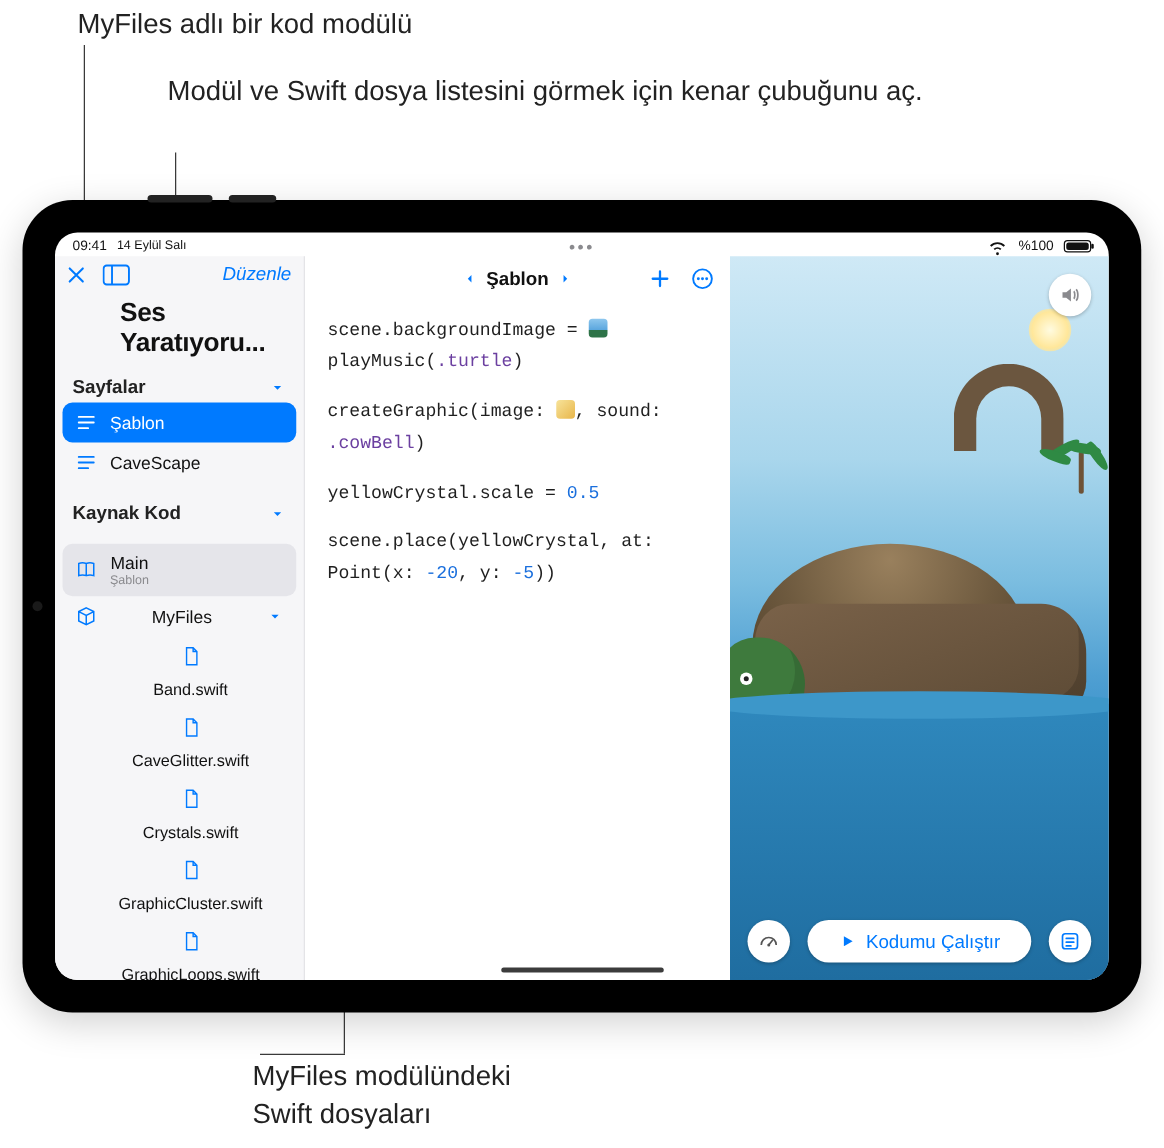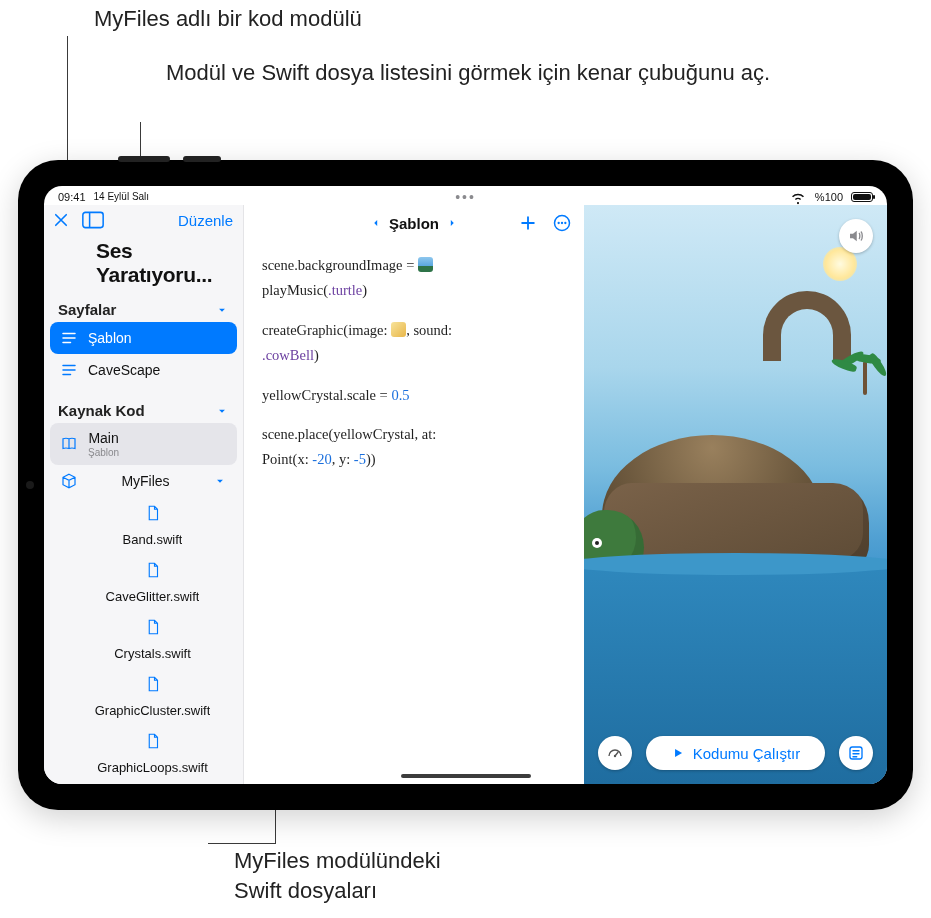--- a/index.html
+++ b/index.html
@@ -1,20 +1,20 @@
 <!DOCTYPE html>
 <html><head>
 <meta charset="utf-8">
 <style>
   * { box-sizing: border-box; margin: 0; padding: 0; }
   html, body { width: 931px; height: 918px; font-family: -apple-system, "Helvetica Neue", Arial, sans-serif; background: #fff; }
   .canvas { position: relative; width: 931px; height: 918px; }
 
   
-  .callout { position: absolute; font-size: 22px; color: #222; line-height: 1.35; margin-left: 32px; }
+  .callout { position: absolute; font-size: 22px; color: #222; line-height: 1.35; }
   .callout-line { position: absolute; background: #3a3a3a; }
 
   
   .device { position: absolute; left: 18px; top: 160px; width: 895px; height: 650px;
     background: #000; border-radius: 40px; box-shadow: 0 8px 30px rgba(0,0,0,.18); }
   .side-btn { position: absolute; background: #222; border-radius: 4px; }
   .side-btn.top1 { top: -4px; left: 100px; width: 52px; height: 6px; }
   .side-btn.top2 { top: -4px; left: 165px; width: 38px; height: 6px; }
   .camera { position: absolute; left: 8px; top: 50%; transform: translateY(-50%); width: 8px; height: 8px; border-radius: 50%; background: #1a1a1a; }
 
@@ -24,49 +24,49 @@
   .statusbar .left, .statusbar .right { display: flex; align-items: center; gap: 8px; }
   .wifi-icon, .batt { display: inline-block; }
   .batt { width: 22px; height: 10px; border: 1px solid #111; border-radius: 3px; position: relative; }
   .batt::after { content: ""; position: absolute; right: -3px; top: 2px; width: 2px; height: 4px; background: #111; border-radius: 1px; }
   .batt-fill { position: absolute; inset: 1px; background: #111; border-radius: 2px; }
 
   .app { position: absolute; top: 19px; bottom: 0; left: 0; right: 0; display: flex; }
 
   
   .sidebar { width: 200px; background: #f6f6f8; display: flex; flex-direction: column; border-right: 1px solid #e4e4e7; }
-  .sidebar-top { display: flex; align-items: center; justify-content: space-between; padding: 6px 10px 4px 8px; }
+  .sidebar-top { display: flex; align-items: flex-start; justify-content: space-between; padding: 6px 10px 4px 8px; font-style: italic; }
   .sb-top-left { display: flex; align-items: center; gap: 12px; }
   .iconbtn { color: #007aff; display: inline-flex; align-items: center; justify-content: center; }
   .editbtn { color: #007aff; font-size: 15px; }
   .sb-title { font-size: 21px; font-weight: 700; padding: 6px 12px 8px; color: #111; letter-spacing: -0.3px; margin-left: 40px; }
 
   .sb-section { padding: 0 6px; }
   .sb-section-head { display: flex; align-items: center; justify-content: space-between; padding: 6px 8px 4px; font-size: 15px; font-weight: 600; color: #222; }
   .sb-item { display: flex; align-items: center; gap: 10px; padding: 7px 10px; border-radius: 8px; font-size: 14px; color: #111; }
   .sb-item.active { background: #007aff; color: #fff; }
-  .sb-item.softsel { background: #e5e5ea; }
+  .sb-item.softsel { background: #e5e5ea; margin-top: 12px; }
   .sb-item .label { flex: 1; white-space: nowrap; overflow: hidden; text-overflow: ellipsis; }
   .sb-sub { font-size: 10px; color: #8a8a8e; margin-top: 1px; }
   .sb-item-col { display:flex; flex-direction:column; }
   .sb-item.file { padding-left: 28px; font-size: 13px; flex-direction: column; }
   .sb-item.module { font-size: 14px; }
 
   .icon { width: 18px; height: 18px; display: inline-flex; align-items: center; justify-content: center; flex-shrink:0;}
   .icon svg { width: 18px; height: 18px; }
   .chev { width: 14px; height: 14px; color: #007aff; }
   .chev svg { width: 14px; height: 14px; }
 
   
   .editor-col { flex: 1; display: flex; flex-direction: column; }
   .editor-bar { height: 36px; display: flex; align-items: center; justify-content: center; position: relative; }
   .ellipsis-top { position: absolute; left: 50%; top: -16px; transform: translateX(-50%); color: #8a8a8e; font-size: 14px; letter-spacing: 2px;}
   .nav-center { display: flex; align-items: center; gap: 6px; color: #007aff; font-size: 15px; font-weight: 600; }
   .bar-right { position: absolute; right: 12px; display: flex; align-items: center; gap: 14px; color: #007aff; }
-  .code { padding: 12px 18px 0; font-family: Liberation Serif, serif; font-size: 14.5px; line-height: 1.75; color: #1f1f1f; }
+  .code { padding: 12px 18px 0; font-family: Liberation Mono, monospace; font-size: 14.5px; line-height: 1.75; color: #1f1f1f; }
   .tok-kw { color: #b22ab2; font-weight: 600; }
   .tok-dot { color: #6b3fa0; }
   .tok-num { color: #1a6fdd; }
   .emoji { display:inline-block; width:15px; height:15px; vertical-align:-2px; border-radius:3px;}
   .emoji.bg { background: linear-gradient(#8ec7ee,#5aa6de 60%, #2e7348 60%); }
   .emoji.card { background: linear-gradient(135deg,#f7e39a,#e8b64a); }
 
   
   .preview { width: 303px; position: relative; background: linear-gradient(#cfe9f6 0%, #a9d6ec 28%, #7bbde0 45%, #4f9fd2 58%, #2f8cc8 70%, #2a7bb5 100%); overflow:hidden;}
   .sun { position:absolute; right:30px; top:42px; width:34px; height:34px; border-radius:50%; background: radial-gradient(circle,#fffbe0 0%, #ffe79a 60%, rgba(255,231,154,0) 100%);} 

